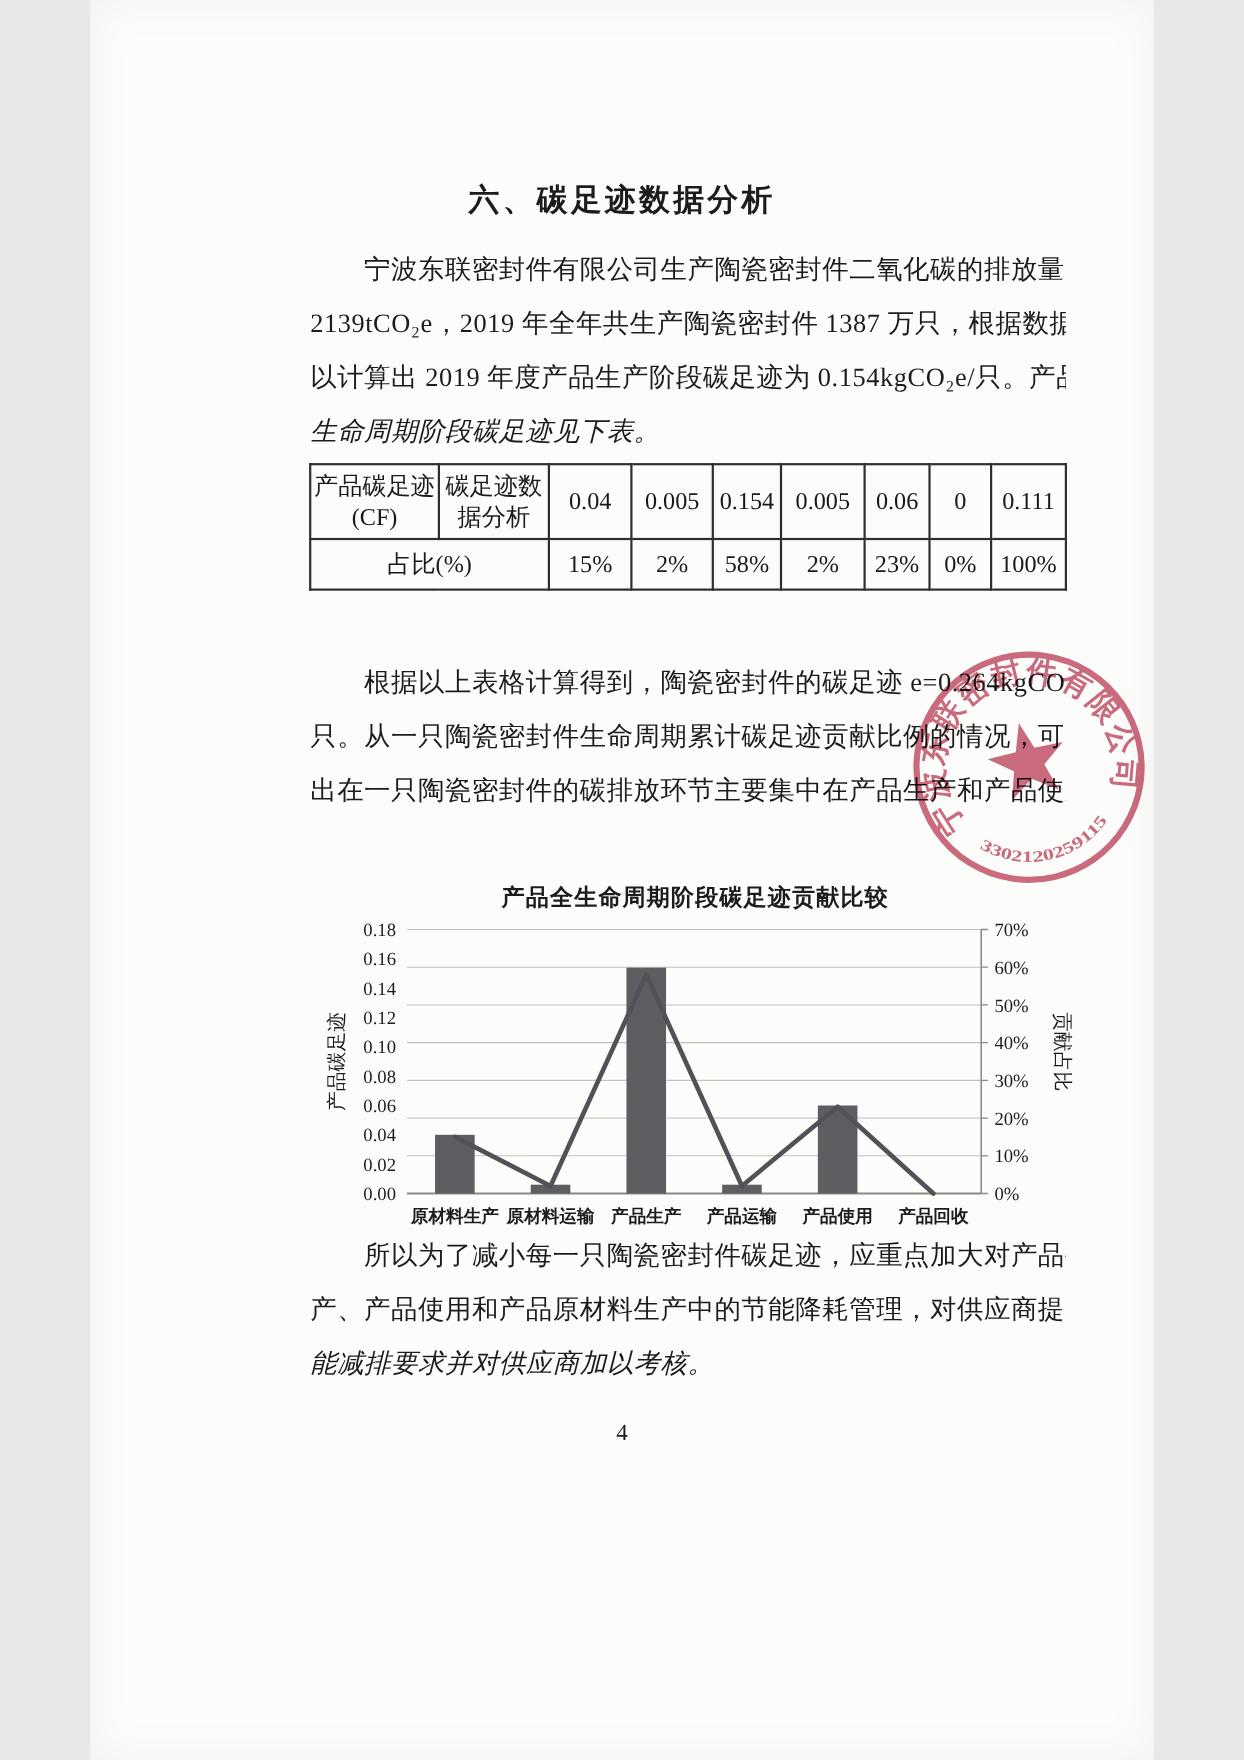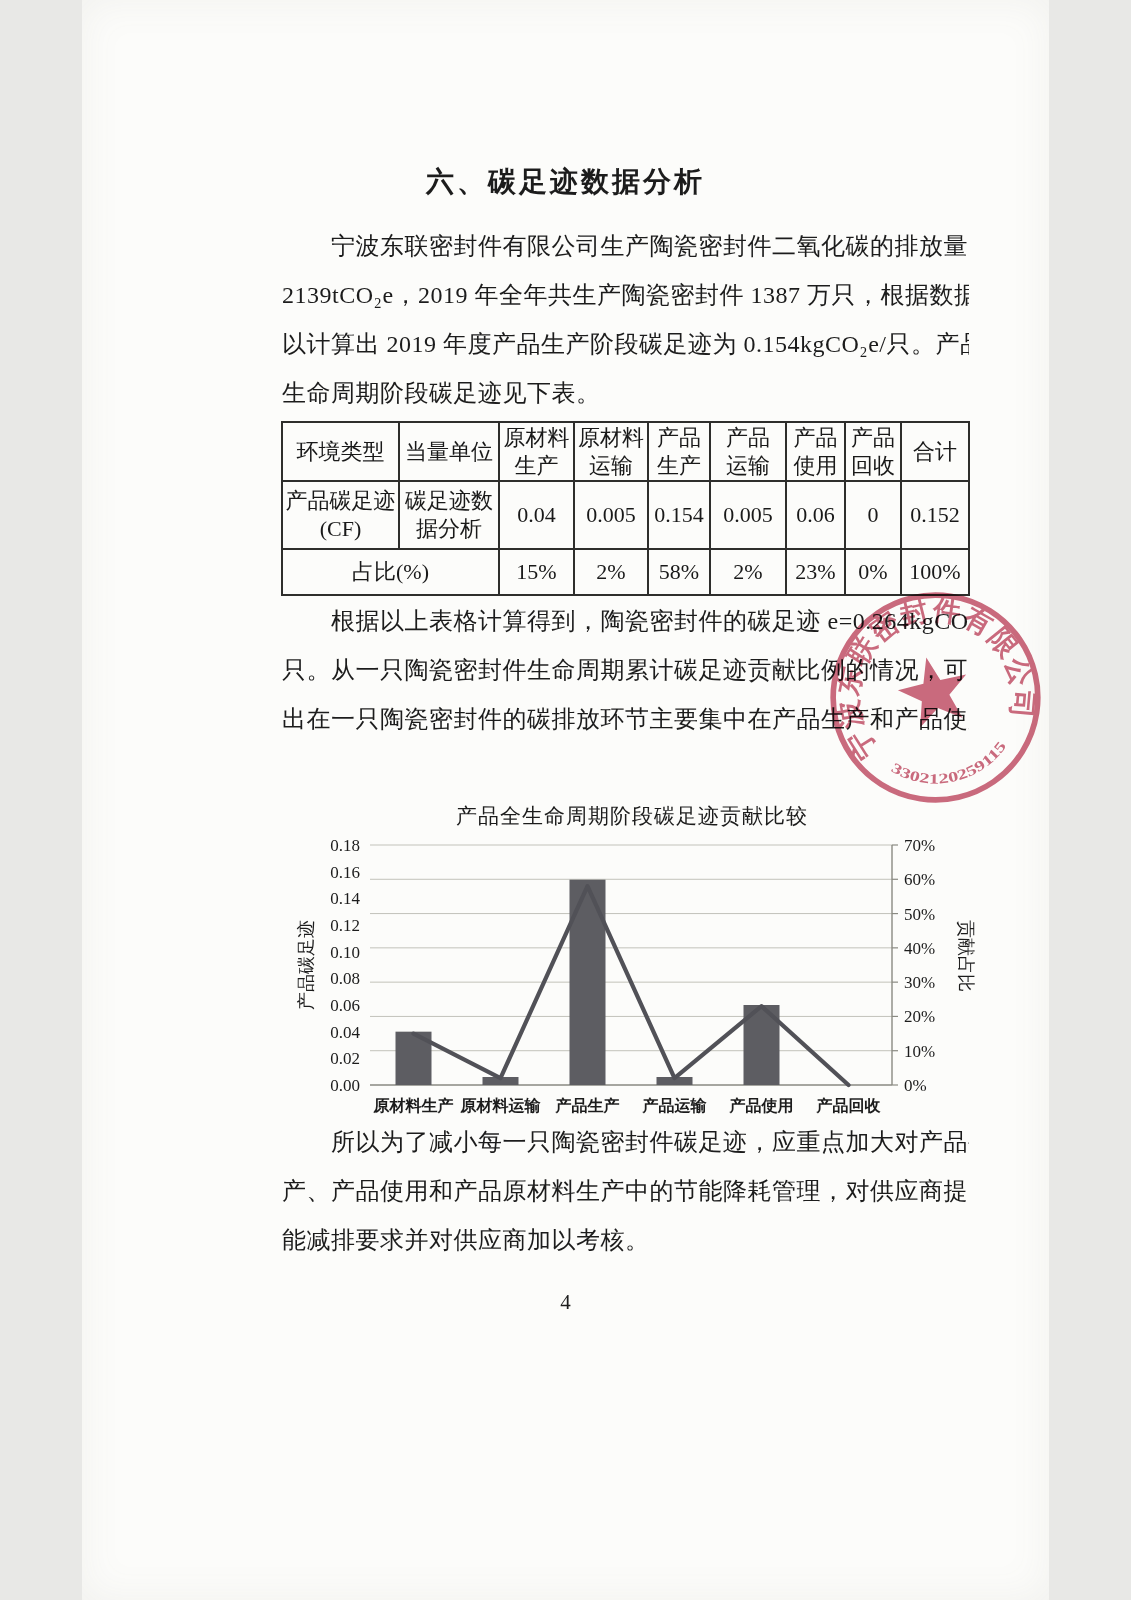--- a/index.html
+++ b/index.html
@@ -16,21 +16,21 @@
   .heading{
     position:absolute;top:163px;left:0;width:100%;
     text-align:center;font-size:28px;font-weight:700;letter-spacing:3px;
   }
   .para{position:absolute;left:200px;width:687px;font-size:24px;}
   .tline{
     height:49px;line-height:49px;overflow:hidden;
     text-align:justify;text-align-last:justify;
     letter-spacing:0.5px;white-space:nowrap;
   }
-  .tline.tlast{text-align-last:left;}
+  .tline.tlast{text-align-last:left;font-style:italic;}
   .tline.tindent{padding-left:49px;}
   #para-1{top:222px;}
   #para-2{top:597px;}
   #para-3{top:1118px;}
 
   table.cf{
     position:absolute;left:199px;top:421px;width:688px;
     border-collapse:collapse;table-layout:fixed;
     font-size:22px;color:#191919;
   }
@@ -39,21 +39,21 @@
     text-align:center;vertical-align:middle;
     white-space:pre-line;line-height:28px;
     font-weight:400;padding:0 2px;
   }
   tr.hdr th{height:57px;}
   tr.r1 td{height:66px;}
   tr.r2 td{height:44px;}
 
   .chart-title{
     position:absolute;top:802px;left:200px;width:700px;
-    text-align:center;font-size:21px;font-weight:400;letter-spacing:1px;
+    text-align:center;font-size:21px;font-weight:700;letter-spacing:1px;
   }
   #chart-svg{position:absolute;left:200px;top:826px;}
   #chart-svg text{font-family:"Liberation Serif","DejaVu Serif",serif;}
 
   #stamp-svg{
     position:absolute;left:744px;top:588px;width:220px;height:220px;
     opacity:0.88;mix-blend-mode:multiply;
   }
   .pagenum{
     position:absolute;top:1290px;left:0;width:100%;
@@ -80,48 +80,31 @@
         <col style="width:100px">
         <col style="width:75px">
       <col style="width:74px">
         <col style="width:62px">
         <col style="width:76px">
       <col style="width:59px">
         <col style="width:56px">
         <col style="width:68px">
     </colgroup>
     <tbody>
-        <tr class="hdr">
-      <th>环境类型</th>
-      <th>当量单位</th>
-      <th>原材料
-生产</th>
-      <th>原材料
-运输</th>
-      <th>产品
-生产</th>
-      <th>产品
-运输</th>
-      <th>产品
-使用</th>
-      <th>产品
-回收</th>
-      <th>合计</th>
-    </tr>
     <tr class="r1">
       <td>产品碳足迹
 (CF)</td>
       <td>碳足迹数据分析</td>
       <td>0.04</td>
       <td>0.005</td>
       <td>0.154</td>
       <td>0.005</td>
       <td>0.06</td>
       <td>0</td>
-      <td>0.152</td>
+      <td>0.111</td>
     </tr>
     <tr class="r2">
       <td colspan="2">占比(%)</td>
       <td>15%</td>
       <td>2%</td>
       <td>58%</td>
       <td>2%</td>
       <td>23%</td>
       <td>0%</td>
       <td>100%</td>

